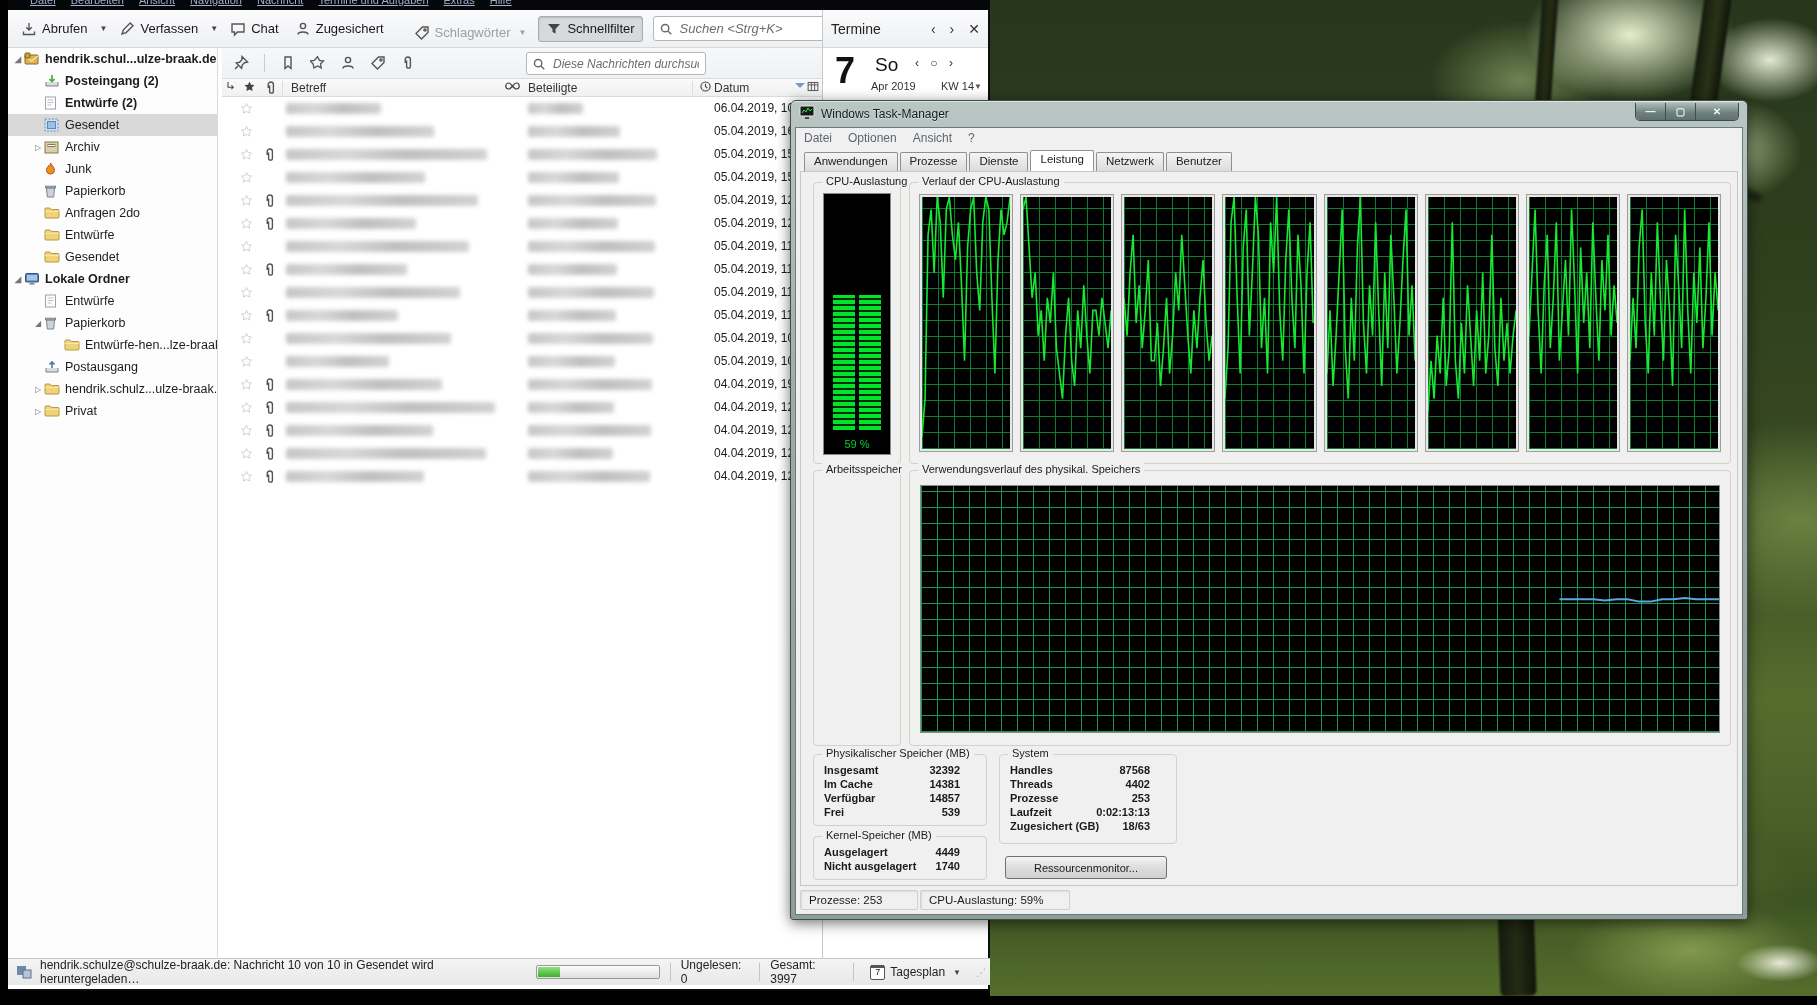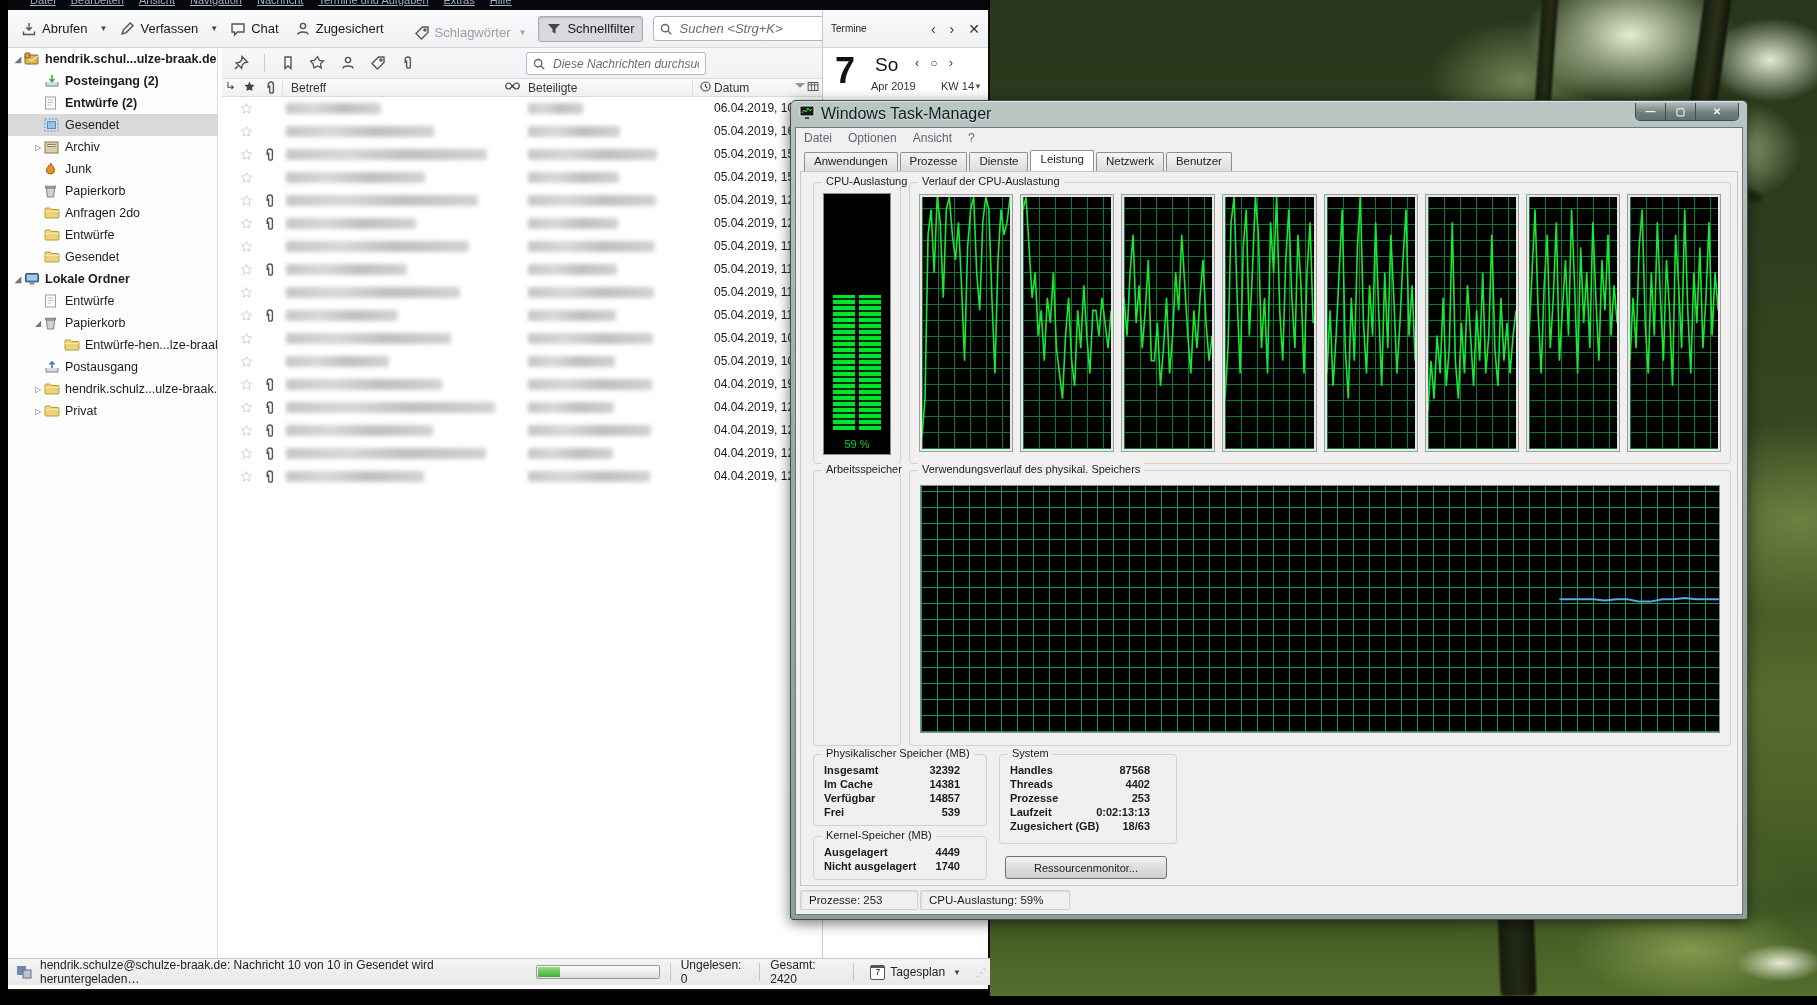--- a/index.html
+++ b/index.html
@@ -56,21 +56,21 @@
         font-family:"Liberation Sans",sans-serif; background:#fff; }
   .searchwrap input::placeholder { color:#6d6d6d; font-style:italic; }
   #hamburger { margin-left:auto; display:flex; flex-direction:column; gap:3px; padding:6px 10px; }
   #hamburger i { display:block; width:16px; height:2px; background:#333; }
 
   
   #termine { left:814px; top:10px; width:166px; height:948px; background:#fff;
              border-left:1px solid #c6c8ca; }
   #termine-header { height:38px; display:flex; align-items:center; padding:0 8px;
              background:linear-gradient(#fbfbfc,#eef0f2); border-bottom:1px solid #d6d8da; }
-  #termine-title { font-size:10px; color:#222; }
+  #termine-title { font-size:14px; color:#222; }
   #termine-header .nav { margin-left:auto; display:flex; gap:14px; font-size:14px; color:#333; }
   #termine-date { height:54px; border-bottom:1px solid #dcdee0; position:relative; }
   #day-number { position:absolute; left:12px; top:2px; font-size:36px; font-weight:bold; color:#111; }
   #weekday { position:absolute; left:52px; top:6px; font-size:19px; color:#111; }
   #monthyear { position:absolute; left:48px; top:32px; font-size:11px; color:#333; }
   #kw { position:absolute; left:118px; top:32px; font-size:11px; color:#333; }
   #cal-nav { position:absolute; left:92px; top:8px; font-size:12px; color:#333; letter-spacing:4px; }
   #cal-caret { position:absolute; right:6px; top:34px; font-size:8px; color:#555; }
 
   
@@ -121,21 +121,21 @@
           display:flex; align-items:center; justify-content:center; color:#222; background:#fff; position:relative;}
   #cal7:before { content:""; position:absolute; top:-1px; left:0; right:0; height:3px; background:#555; }
   #resize-grip { margin-left:6px; margin-right:4px; color:#aaa; font-size:10px; }
 
   
   #tm { left:790px; top:100px; width:958px; height:820px;
         background:linear-gradient(#b9c6c3,#9aaba6 40%,#8d9e99);
         border:1px solid #3f4d4b; border-radius:6px 6px 3px 3px;
         box-shadow:0 3px 14px rgba(0,0,0,.55), inset 0 1px 0 rgba(255,255,255,.5); }
   #tm-titlebar { height:26px; display:flex; align-items:center; padding:0 8px; gap:6px; }
-  #tm-title { font-size:16px; color:#0d1b1a; text-shadow:0 1px 1px rgba(255,255,255,.6); }
+  #tm-title { font-size:12px; color:#0d1b1a; text-shadow:0 1px 1px rgba(255,255,255,.6); }
   #tm-caption-buttons { margin-left:auto; display:flex; margin-top:-5px; border:1px solid #3f4d4b;
         border-top:none; border-radius:0 0 5px 5px; overflow:hidden; height:18px; }
   .capbtn { width:30px; height:18px; display:flex; align-items:center; justify-content:center;
         background:linear-gradient(#aebcba,#6e807d 55%,#5d6f6c); color:#f2f6f5; font-size:10px;
         border-right:1px solid #3f4d4b; font-weight:bold; }
   .capbtn:last-child { border-right:none; width:42px; }
   #tm-client { position:absolute; left:4px; right:4px; top:26px; bottom:4px; background:#f0f0f0;
         border:1px solid #6c7b79; }
   #tm-menubar { height:20px; display:flex; align-items:center; gap:16px; padding:0 8px;
         font-size:12px; color:#5c6670; background:#f0f0f0; }
@@ -721,21 +721,21 @@
           <rect x="1" y="1" width="9" height="9" fill="#6f89a8"></rect>
           <rect x="7" y="5" width="8" height="8" fill="#b8c4d2" stroke="#5a7090"></rect>
         </svg></span>
     <span>hendrik.schulze@schulze-braak.de: Nachricht 10 von 10 in Gesendet wird heruntergeladen…</span>
     <div id="progress">
       <div id="progress-fill" style="width: 18%;"></div>
     </div>
     <span class="ssep"></span>
     <span>Ungelesen: 0</span>
     <span class="ssep"></span>
-    <span>Gesamt: 2420</span>
+    <span>Gesamt: 3997</span>
     <span class="ssep"></span>
     <span id="tagesplan-btn">
       <span id="cal7">7</span>
       <span>Tagesplan</span>
       <span class="caret">▼</span>
     </span>
     <span id="resize-grip">⋰</span>
   </div>
 </div>
 

